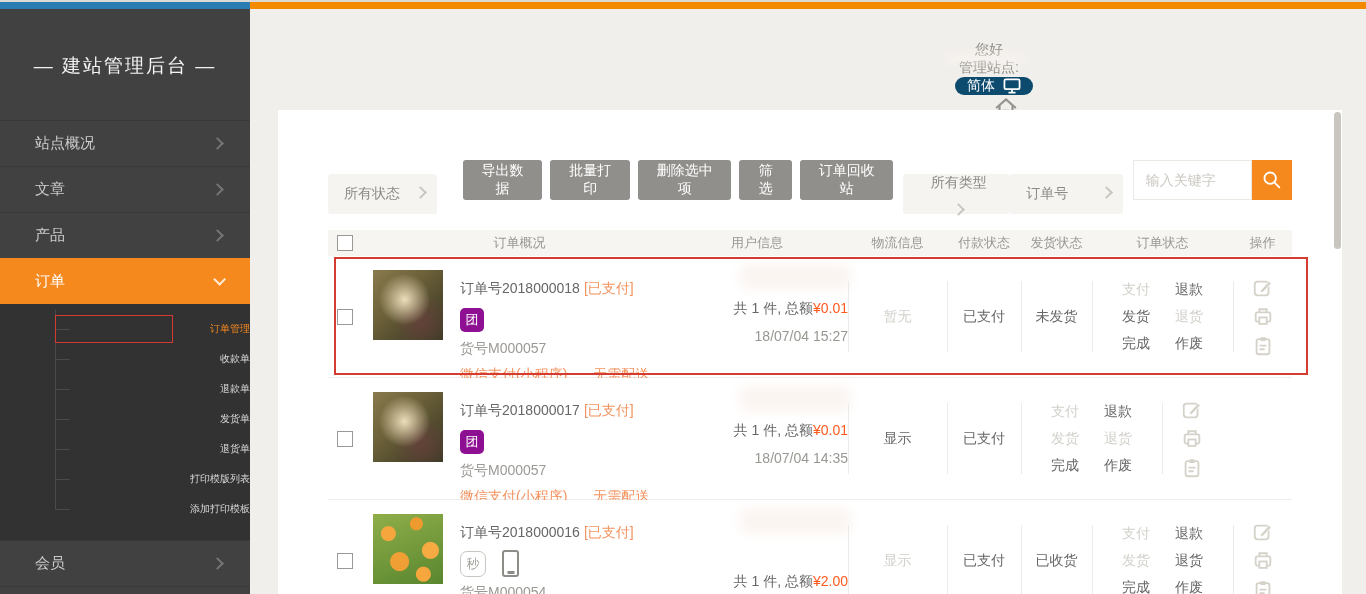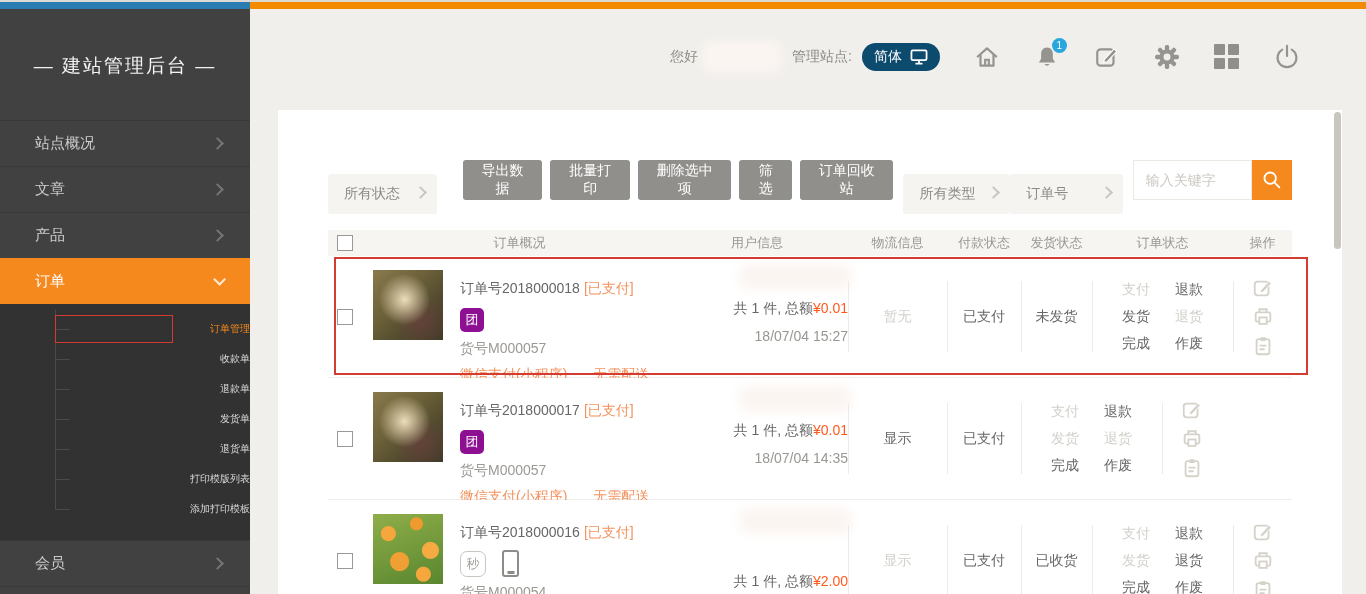--- a/index.html
+++ b/index.html
@@ -20,41 +20,41 @@
   .menu-item.active { background:#f6891e; color:#ffffff; border-top-color:#f6891e; }
   .menu-item.active .chev { border-color:#ffe9d2; transform:rotate(45deg) translateY(-3px); }
   .submenu { background:#323232; padding:10px 0 16px; position:relative; }
   .submenu::before { content:''; position:absolute; left:55px; top:6px; bottom:30px; width:1px; background:#4a4a4a; }
   .submenu-item { position:relative; height:30px; line-height:30px; padding-left:40px; color:#d8d8d8; font-size:10px; cursor:pointer;text-align:right; }
   .submenu-item::before { content:''; position:absolute; left:55px; top:15px; width:15px; height:1px; background:#4a4a4a; }
   .submenu-item.current { color:#f6891e; }
   .red-box-side { position:absolute; left:55px; top:1px; width:118px; height:28px; border:1px solid #d23a32; pointer-events:none; }
 
   
-  .header-bar { position:absolute; top:41px; left:670px; right:58px; height:32px; display:flex; align-items:center; color:#8d8b86; font-size:14px; }
+  .header-bar { position:absolute; top:41px; left:670px; right:58px; height:32px; display:flex; align-items:center; color:#8d8b86; font-size:14px;flex-direction:column; }
   .blur-name { width:72px; height:24px; margin:0 14px 0 8px; background:#fbf5f2; border-radius:5px; filter:blur(4px); box-shadow:0 0 6px 3px #fbf5f2; }
   .lang-pill { display:flex; align-items:center; gap:8px; height:28px; padding:0 12px; margin-left:10px;
                background:#0c4a6e; color:#fff; border-radius:14px; font-size:14px; cursor:pointer; }
   .hicon { width:26px; height:26px; margin-left:34px; position:relative; cursor:pointer; flex:0 0 auto; }
   .hicon svg { width:26px; height:26px; display:block; }
   .bell-badge { position:absolute; top:-6px; right:-7px; min-width:15px; height:15px; border-radius:8px; background:#29a6de;
                 color:#fff; font-size:10px; line-height:15px; text-align:center; padding:0 2px; }
   .grid-icon { display:grid; grid-template-columns:11px 11px; grid-template-rows:11px 11px; gap:3px; }
   .grid-icon div { background:#908f8b; border-radius:1px; }
 
   
   .panel { position:absolute; left:278px; top:110px; width:1064px; bottom:0; background:#ffffff; }
   .scroll-thumb { position:absolute; right:1px; top:2px; width:7px; height:137px; background:#c9c6c0; border-radius:4px; }
 
   .toolbar { display:flex; align-items:center; margin:50px 50px 0; height:40px; }
   .dd { height:40px; background:#f6f4f0; border-radius:3px; display:flex; align-items:center; justify-content:space-between;
         padding:0 12px 0 16px; color:#8a8a86; font-size:14px; cursor:pointer;margin-top:28px; }
   .dd .chev { border-color:#c9c6bf; margin-top:-4px; }
   .dd-status { width:112px; margin-right:18px; }
-  .dd-type { width:110px; margin-left:10px; }
+  .dd-type { width:110px; margin-left:10px;flex-direction:column; }
   .dd-field { width:116px; margin-left:auto; }
   .tbtn { height:40px; border:none; border-radius:3px; background:#908f8b; color:#fff; font-size:14px; padding:0 13px;
           margin-left:8px; cursor:pointer; font-family:inherit; }
   .search-input { height:40px; width:119px; margin-left:10px; border:1px solid #eceae5; background:#fff; padding:0 12px;
                   font-size:14px; color:#666; outline:none; font-family:inherit; }
   .search-input::placeholder { color:#ccc9c2; }
   .search-btn { height:40px; width:42px; border:none; background:#f6891e; cursor:pointer; display:flex; align-items:center; justify-content:center; }
 
   
   .thead { display:flex; align-items:center; margin:30px 50px 0; height:26px; background:#f7f5f2; color:#999792; font-size:13px; }

